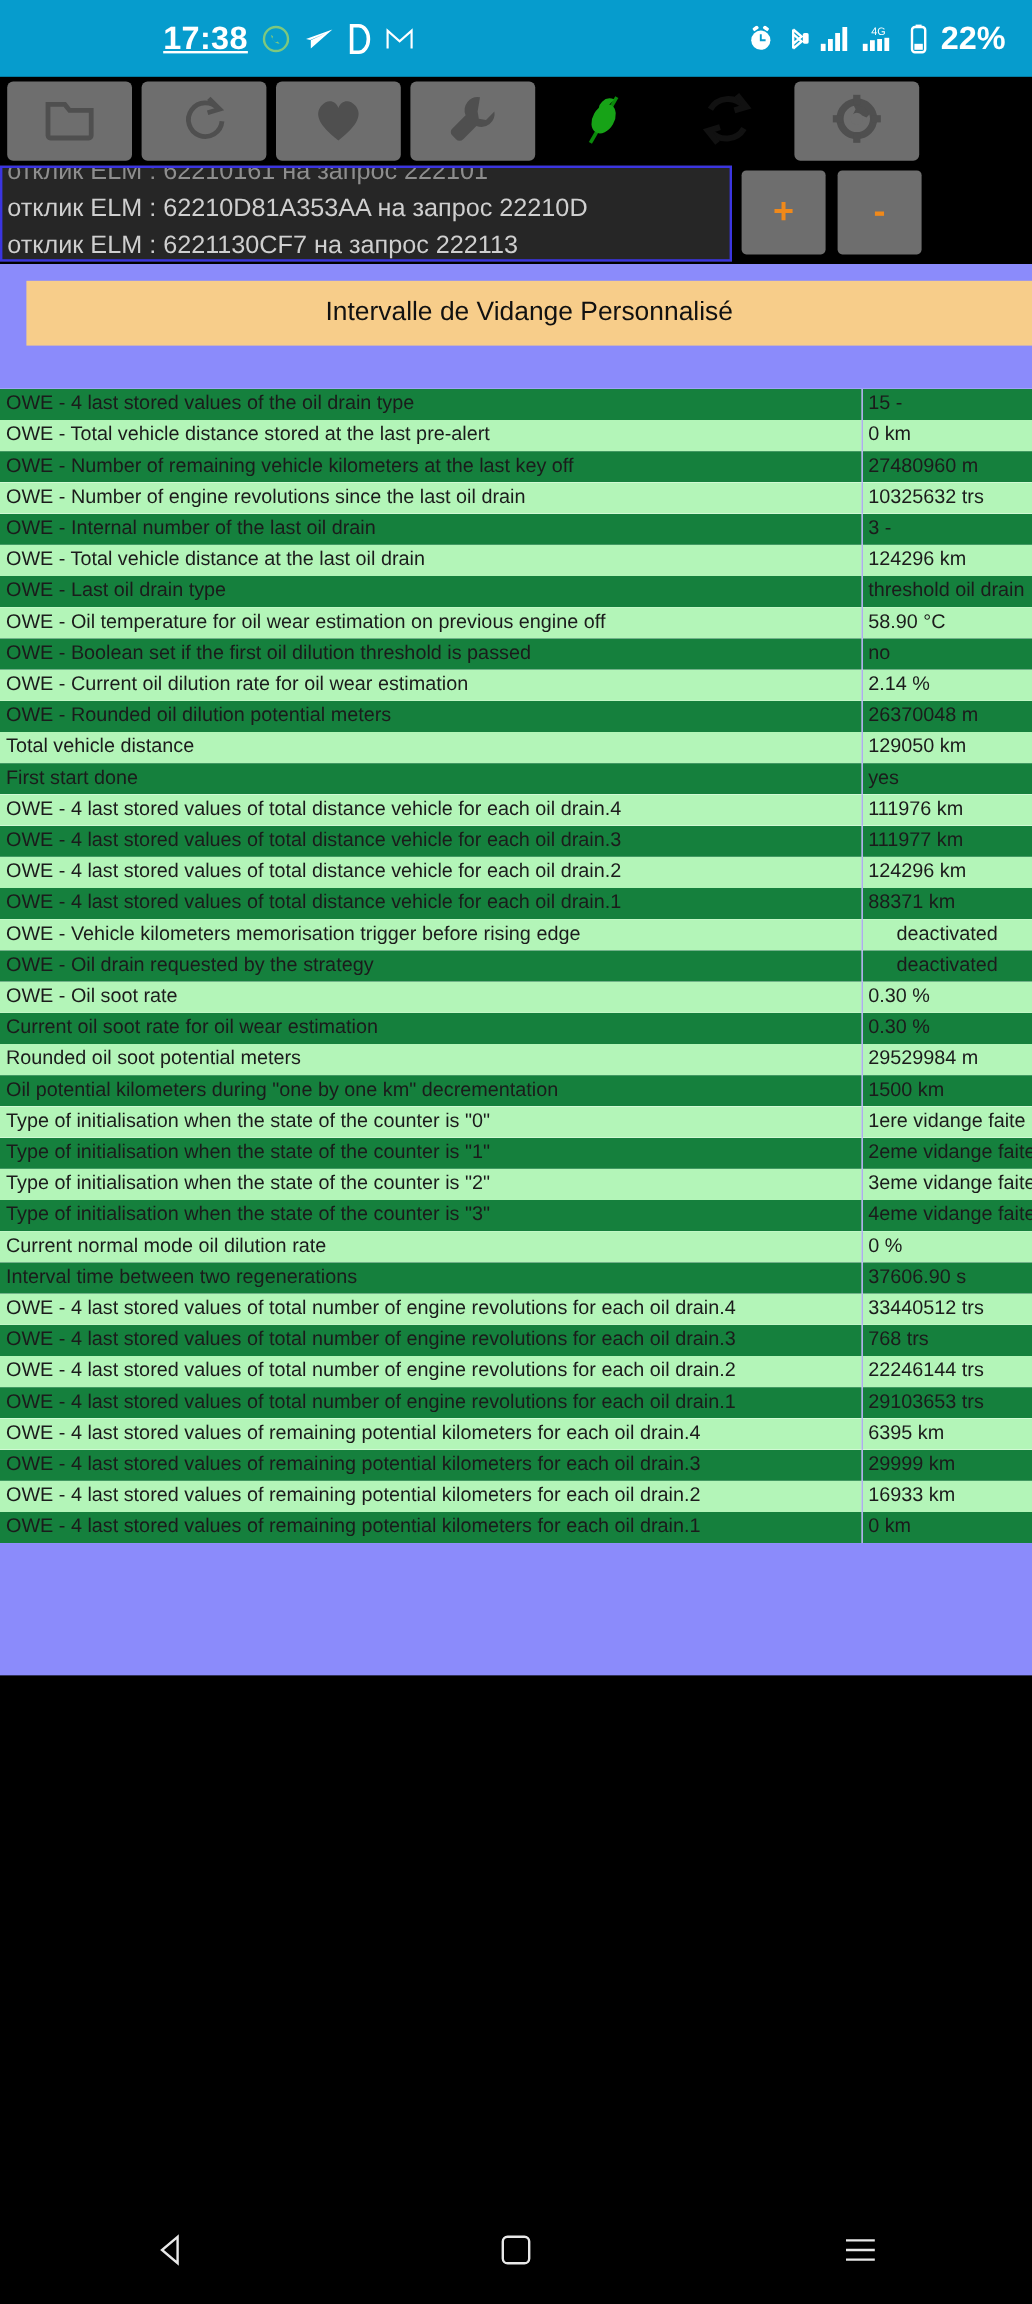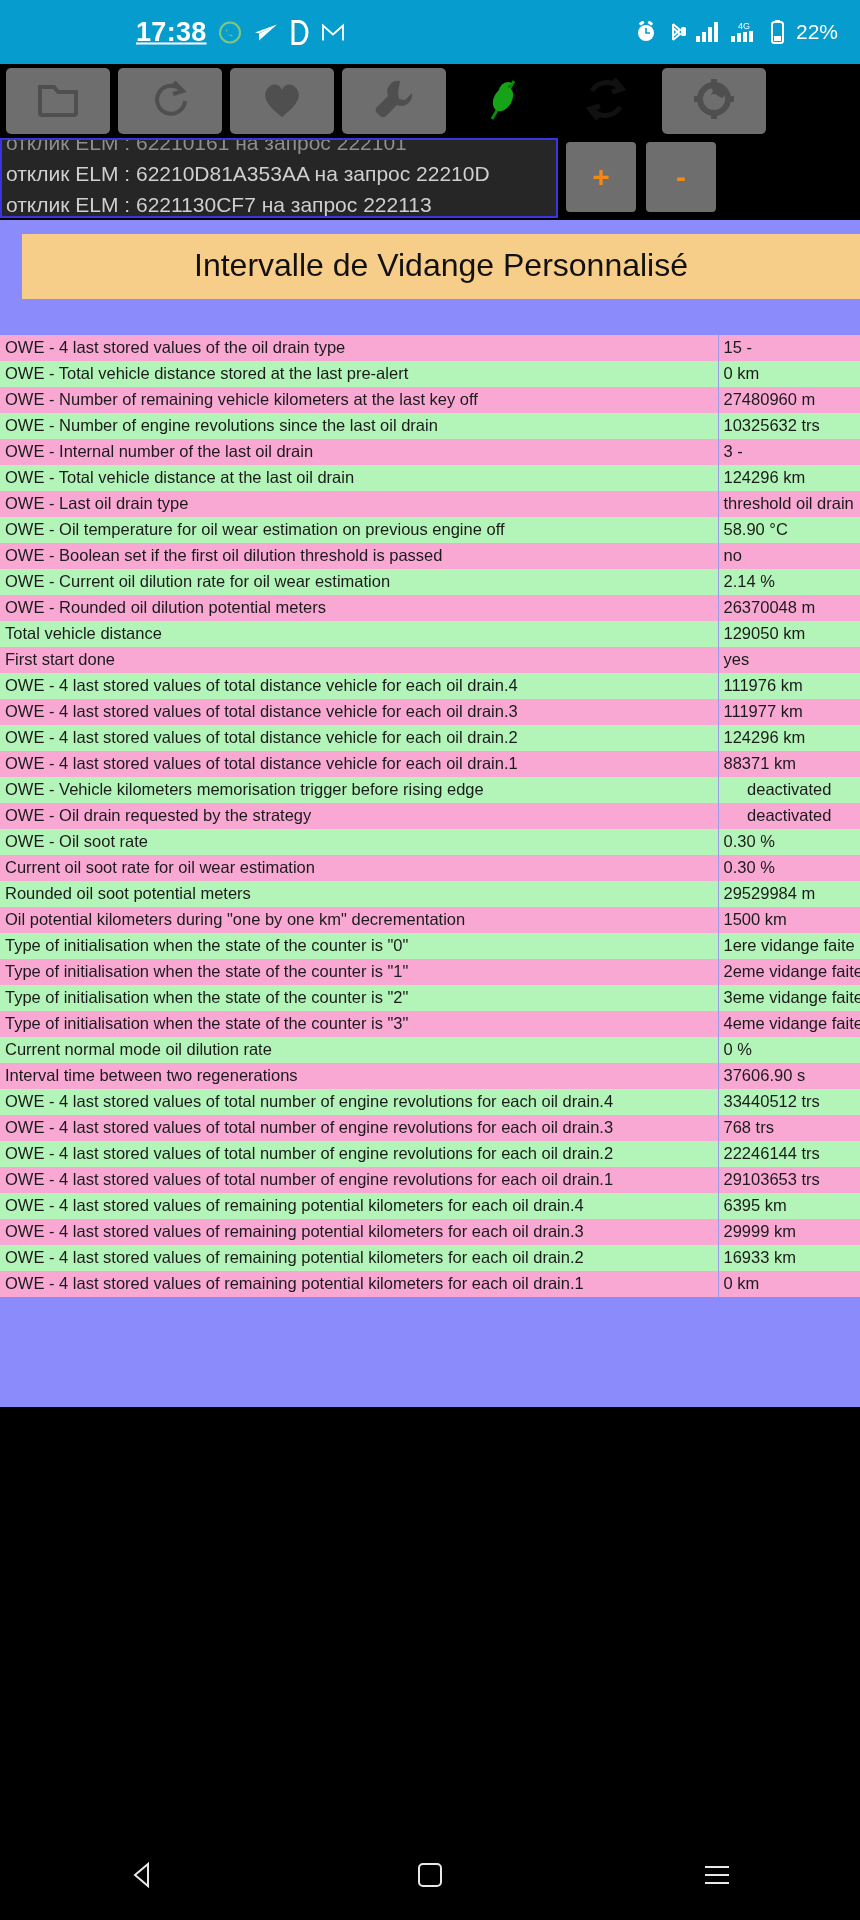--- a/index.html
+++ b/index.html
@@ -20,70 +20,70 @@
   .sb-left {
     display: flex; align-items: center; gap: 11px;
     position: absolute; left: 136px; top: 50%; transform: translateY(-50%);
   }
   .sb-clock { font-size: 27px; font-weight: 700; letter-spacing: .3px; text-decoration: underline; }
   .sb-ic { display: inline-flex; align-items: flex-start; justify-content: center; }
   .sb-right {
     display: flex; align-items: center; gap: 9px;
     position: absolute; right: 22px; top: 50%; transform: translateY(-50%);
   }
-  .sb-batt { font-size: 21px; font-weight: 400; margin-left: 1px; }
+  .sb-batt { font-size: 27px; font-weight: 700; margin-left: 1px; }
 
   
   .toolbar {
     height: 74px; background: #000;
     display: flex; align-items: center; padding: 0 6px; gap: 8px;
   }
   .tbtn {
     width: 104px; height: 66px; background: #6e6e6e;
     border-radius: 5px; display: flex; align-items: center; justify-content: center;
   }
   .tbtn.flat { background: transparent; width: 96px; }
 
   
   .logrow { display: flex; align-items: flex-start; height: 82px; background: #000; padding-left: 0; }
   .logbox {
-    width: 558px; height: 80px; background: #262626;
+    width: 610px; height: 80px; background: #262626;
     border: 2px solid #3b35e0; overflow: hidden; position: relative;
   }
   .logline {
     color: #cfcfcf; font-size: 21px; line-height: 31px;
     white-space: nowrap; padding-left: 4px;
   }
   .logline.cut { color: #8e8e8e; margin-top: -13px; }
   .pmbtns { display: flex; gap: 10px; margin-left: 8px; padding-top: 4px; }
   .pmbtn {
     width: 70px; height: 70px; background: #6e6e6e; border-radius: 4px;
     display: flex; align-items: center; justify-content: center;
     color: #f0891a; font-size: 30px; font-weight: 700;
   }
 
   
   .page { background: #8b8bfb; width: 860px; }
   .titlewrap { padding: 14px 0 36px 22px; }
   .title {
     background: #f7cd8a; color: #111; text-align: center;
-    font-size: 32px; padding: 13px 0 15px; width: 838px;
+    font-size: 22px; padding: 13px 0 15px; width: 838px;
   }
 
   
   table.params { border-collapse: collapse; width: 860px; background: #fff; table-layout: fixed; }
   table.params td {
     font-size: 16.5px; color: #1b1b1b; padding: 3px 5px 4px 5px;
     height: 21px; white-space: nowrap; overflow: hidden;
     border-right: 1px solid #9a9ae8;
   }
   table.params td.k { width: 718px; }
   table.params td.v { width: 142px; border-right: none; }
   tr.alt td { background: #b3f5b8; }
-  tr.plain td { background: #f9a8d4; }
+  tr.plain td { background: #15803d; }
   td.center { text-align: center; }
 
   .purple-tail { background: #8b8bfb; height: 110px; width: 860px; }
 
   
   .navbar {
     position: absolute; bottom: 0; left: 0; width: 860px; height: 86px;
     background: #000; display: flex; align-items: center; justify-content: space-around;
   }
   .nav-ic { width: 60px; height: 60px; display: flex; align-items: center; justify-content: center; }

